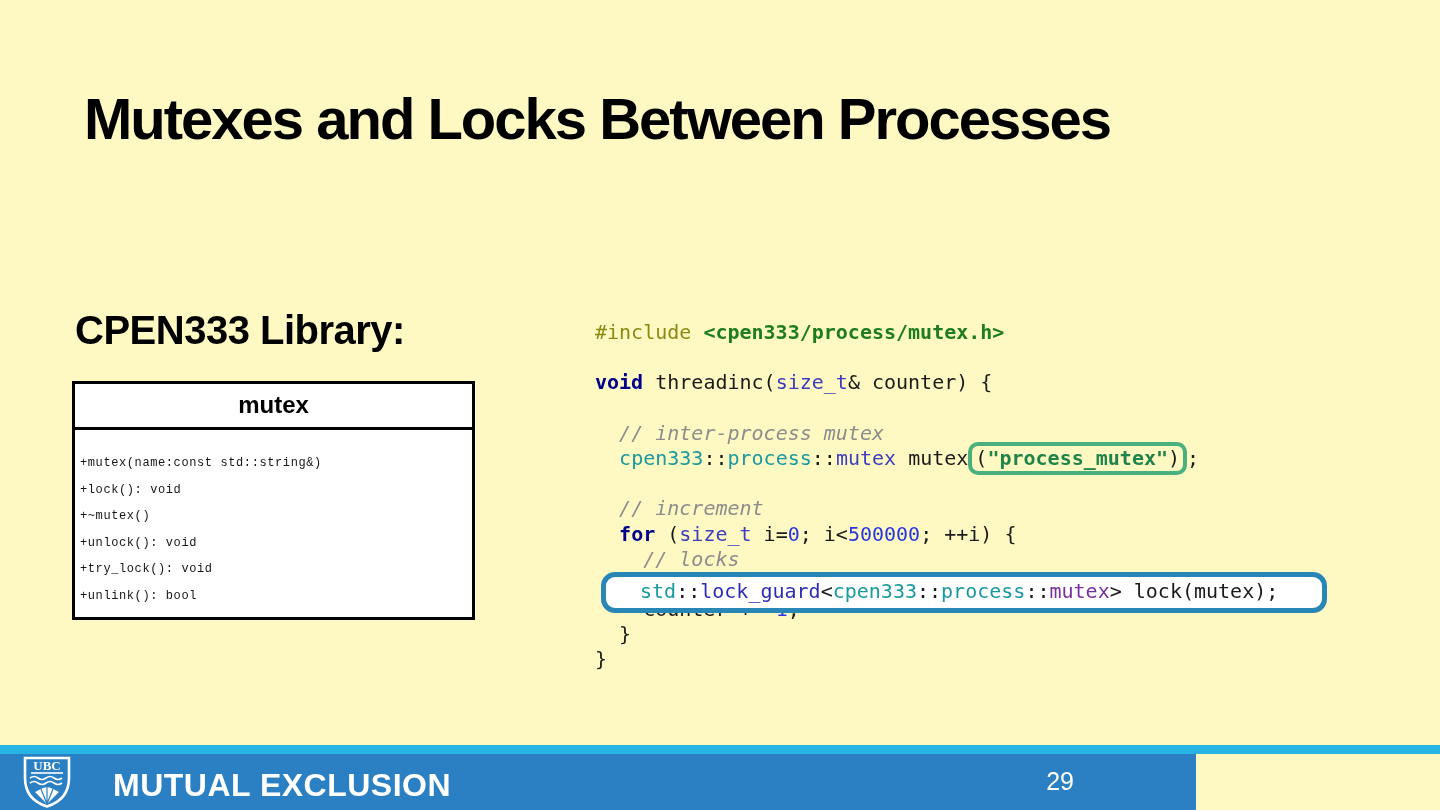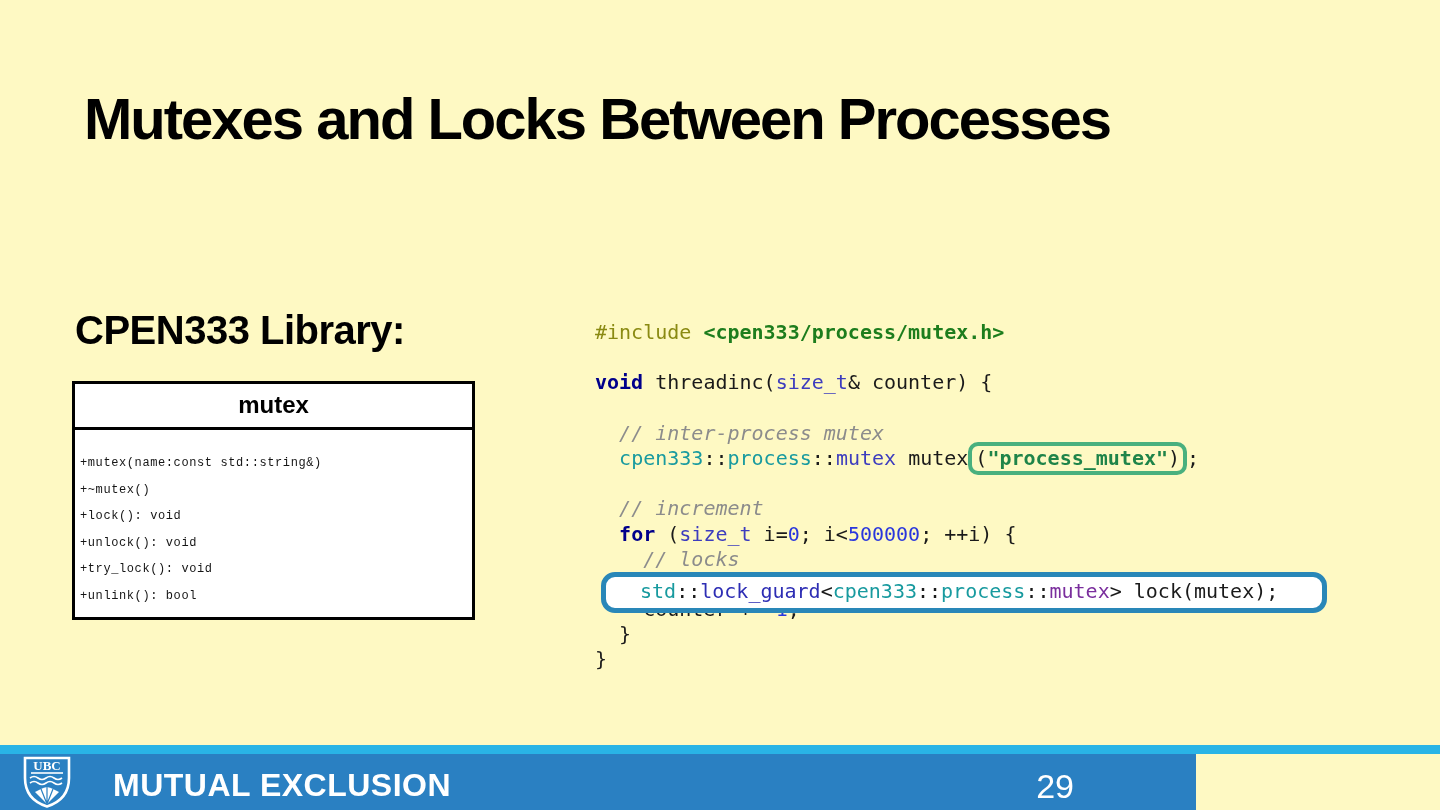--- a/index.html
+++ b/index.html
@@ -77,39 +77,39 @@
   }
   .footer-bar{
     position:absolute;left:0;top:754px;width:1196px;height:56px;
     background:var(--footer-bar,#2a80c2);color:#fff;
   }
   .footer-label{
     position:absolute;left:113px;top:13px;
     font-size:32px;letter-spacing:0.5px;font-weight:700;white-space:nowrap;
   }
   .page-number{
-    position:absolute;right:122px;top:13px;font-size:34px;
+    position:absolute;right:122px;top:13px;font-size:25px;
   }
   .ubc-logo{position:absolute;left:22px;top:2px;}
 </style>
 </head>
 <body>
 
 <div class="slide">
 
   <div class="slide-title">Mutexes and Locks Between Processes</div>
 
   <div class="lib-heading">CPEN333 Library:</div>
 
   <div class="uml">
     <div class="uml-title">mutex</div>
     <div class="uml-methods">
         <div class="uml-method">+mutex(name:const std::string&amp;)</div>
+        <div class="uml-method">+lock(): void</div>
         <div class="uml-method">+~mutex()</div>
-        <div class="uml-method">+lock(): void</div>
         <div class="uml-method">+unlock(): void</div>
         <div class="uml-method">+try_lock(): void</div>
         <div class="uml-method">+unlink(): bool</div>
       </div>
   </div>
 
   <div class="code">
       <div class="code-line"><span class="c-pp">#include </span><span class="c-inc">&lt;cpen333/process/mutex.h&gt;</span></div>
       <div class="code-line"></div>
       <div class="code-line"><span class="c-kw">void</span><span class="c-pl"> threadinc(</span><span class="c-ty">size_t</span><span class="c-pl">&amp; counter) {</span></div>

